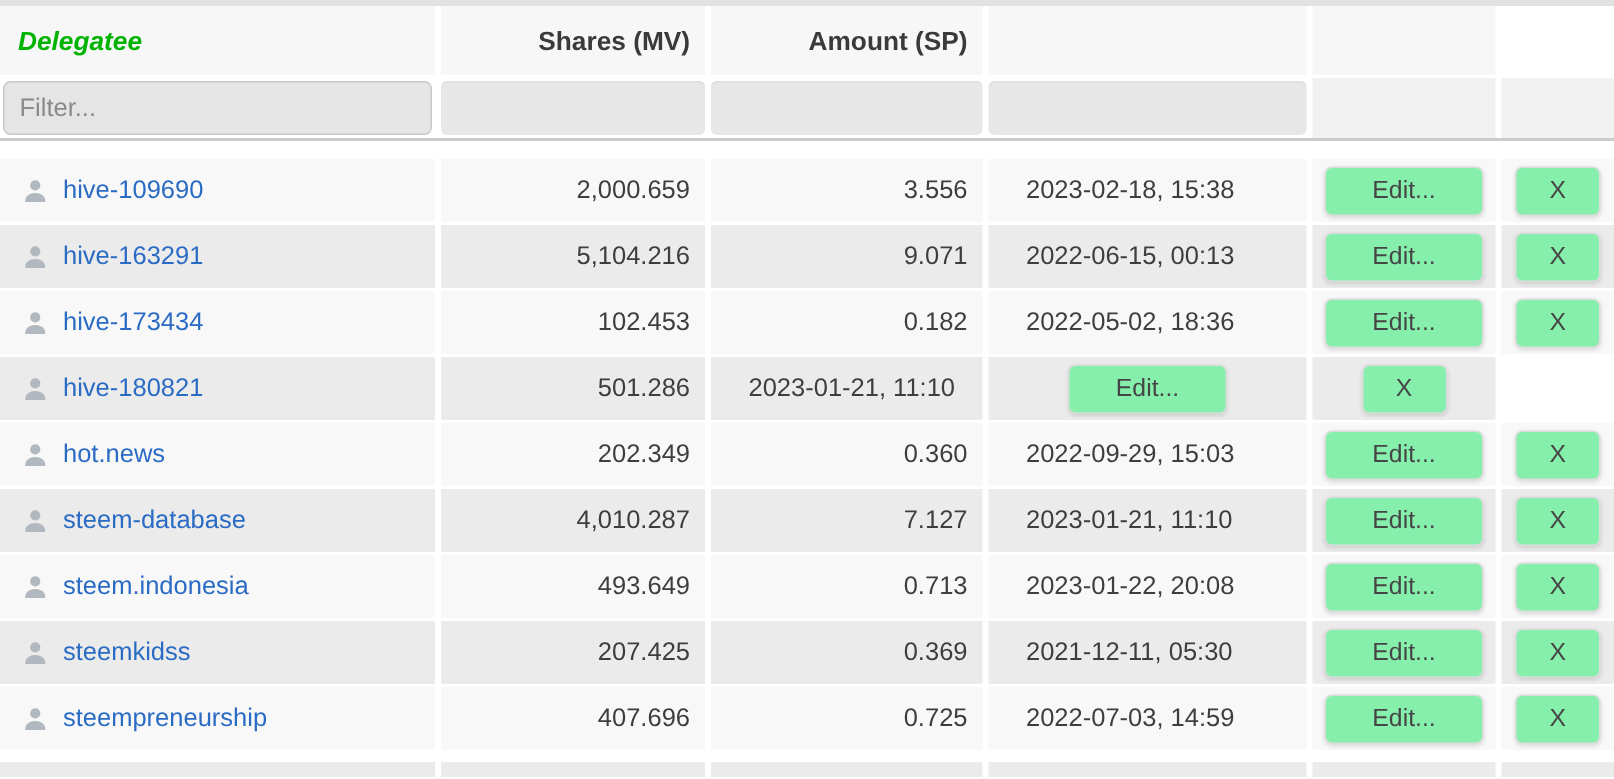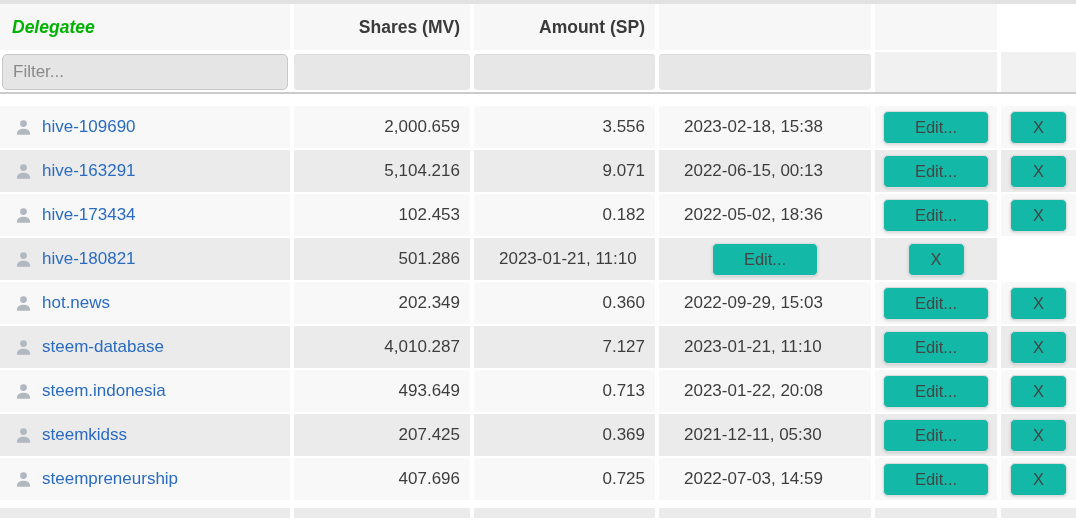--- a/index.html
+++ b/index.html
@@ -67,21 +67,21 @@
   .cell.time { padding-left: 25px; }
   .cell.action { justify-content: center; }
   .user-icon { width: 19px; height: 19px; margin-right: 9px; flex: 0 0 auto; }
   .user-icon svg { width: 100%; height: 100%; fill: #b2b8bf; }
   .delegatee-link {
     color: #2a6bc4; text-decoration: none; font-size: 17px;
     cursor: pointer;
   }
   .btn {
     font-family: "Liberation Sans", sans-serif;
-    background: #14b8a6;
+    background: #86efac;
     border: 1px solid #dcdcdc;
     border-radius: 5px;
     box-shadow: 0 1px 3px rgba(0,0,0,0.13);
     color: #454545;
     font-size: 16.5px;
     height: 33px;
     cursor: pointer;
   }
   .btn-edit { width: 106px; }
   .btn-remove { width: 57px; }

